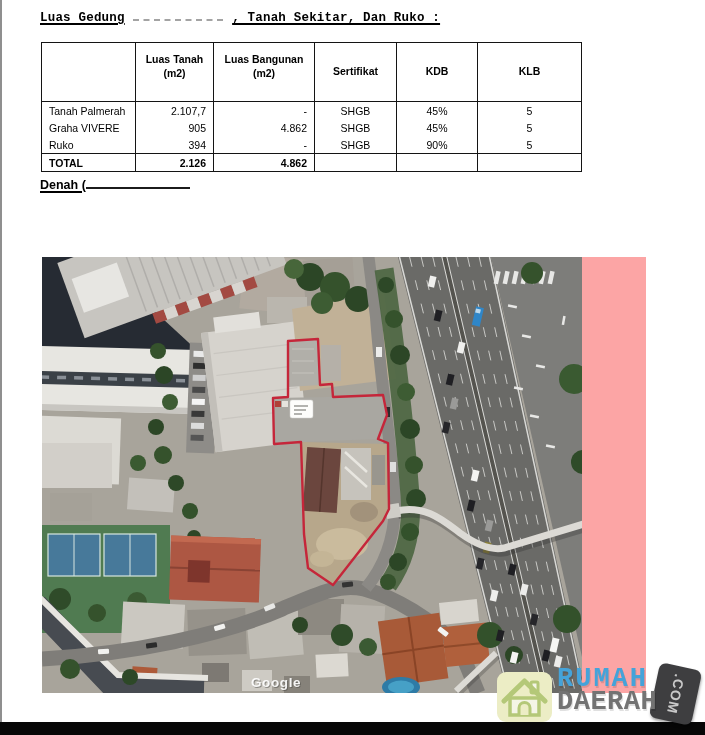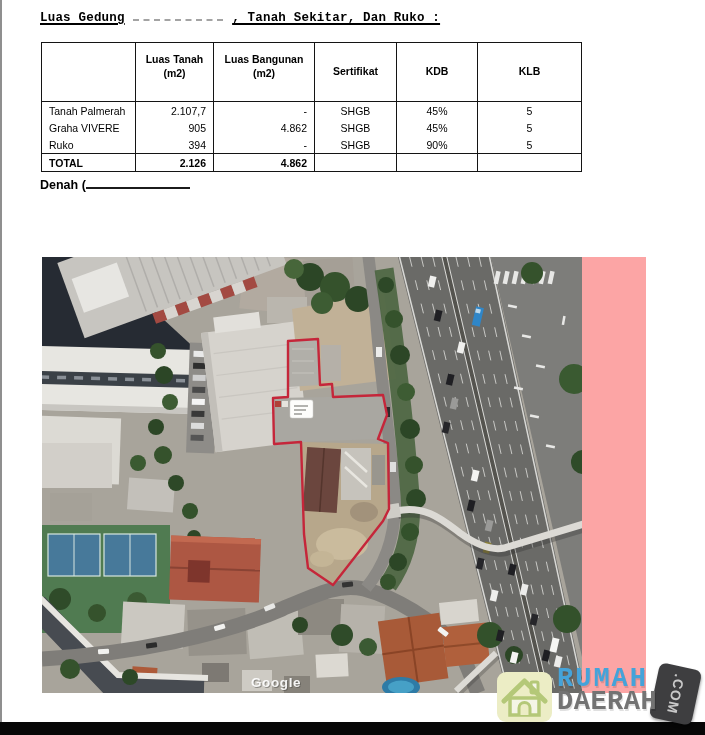--- a/index.html
+++ b/index.html
@@ -20,21 +20,21 @@
     font-size:10.5px;border:1.8px solid #141414;}
   table.area th,table.area td{border-left:1.2px solid #141414;border-right:1.2px solid #141414;padding:0 7px;overflow:hidden;}
   table.area thead th{height:47px;border-bottom:1.5px solid #141414;font-weight:bold;vertical-align:middle;line-height:1.25;}
   table.area thead th.twoline{padding-bottom:11px;}
   table.area tbody td{height:17px;vertical-align:middle;margin-left:33px;}
   table.area tr.total td{border-top:1.6px solid #141414;font-weight:bold;}
   .al{text-align:left}.ar{text-align:right}.ac{text-align:center}
 
   
   .denah{position:absolute;left:40px;top:175px;font-size:12.5px;font-weight:bold;}
-  .denah .u{text-decoration-thickness:1.5px;text-underline-offset:2px;}
+  .denah .u{text-decoration:underline;text-decoration-thickness:1.5px;text-underline-offset:2px;}
   .denah .blank{display:inline-block;width:104px;height:12px;border-bottom:2px solid #1b1b1b;}
 
   
   .map{position:absolute;left:42px;top:209px;width:604px;height:436px;background:#fca5a5;overflow:hidden;margin-top:48px;}
   .map svg{display:block;}
   .gtext{font-family:"Liberation Sans",sans-serif;font-size:13.5px;font-weight:bold;letter-spacing:.6px;}
 
   
   .logo{position:absolute;left:497px;top:665px;width:208px;height:58px;}
   .logo .tile{position:absolute;left:0;top:7px;width:55px;height:50px;background:#ecedc5;border-radius:9px;}

